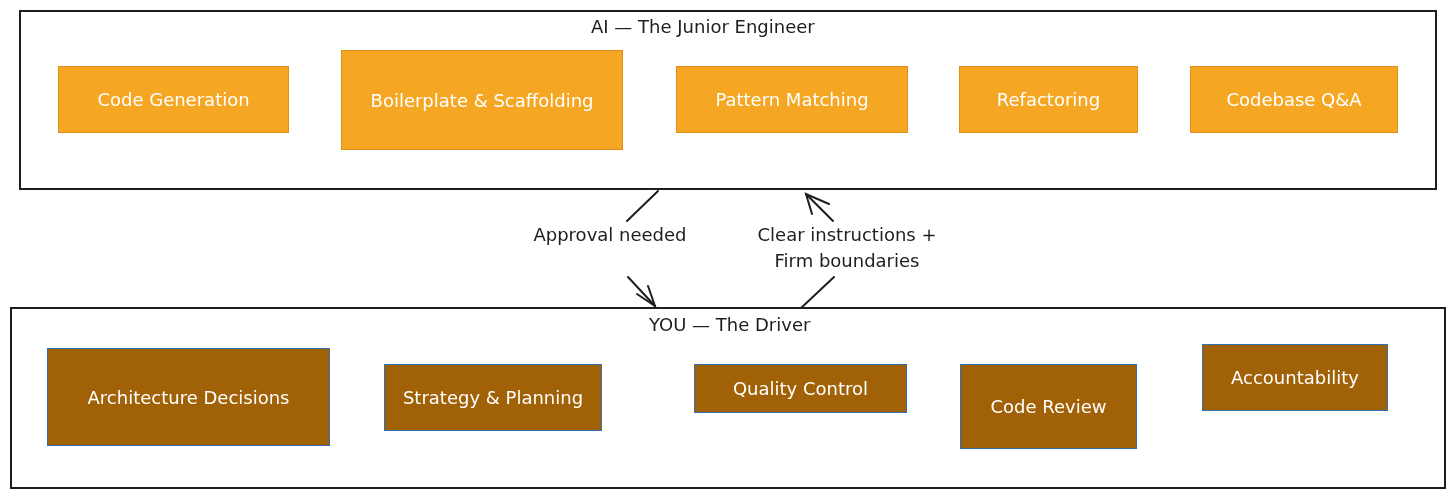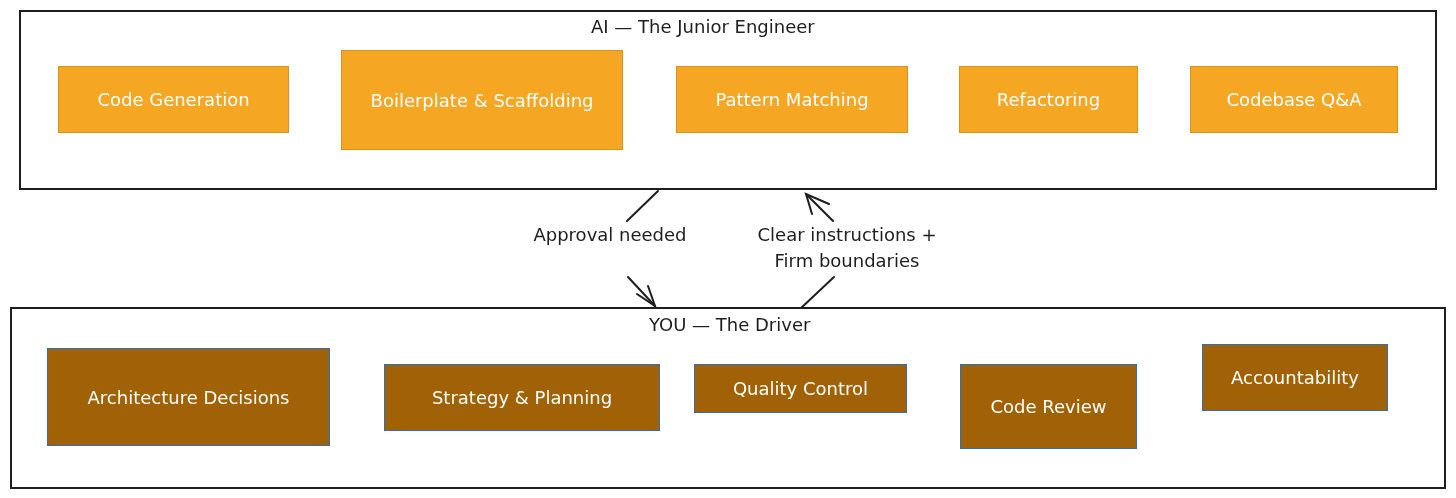--- a/index.html
+++ b/index.html
@@ -46,16 +46,16 @@
 </div>
 <div class="label" style="left:738px;top:222px;width:218px;">
   <div>Clear instructions +</div>
   <div>Firm boundaries</div>
 </div>
 
 <div class="frame" id="you-frame"></div>
 <div class="frame-title" id="you-title">YOU — The Driver</div>
 
 <div class="box blue" style="left:47px;top:348px;width:283px;height:98px;">Architecture Decisions</div>
-<div class="box blue" style="left:384px;top:364px;width:276px;height:67px;">Strategy &amp; Planning</div>
+<div class="box blue" style="left:384px;top:364px;width:218px;height:67px;">Strategy &amp; Planning</div>
 <div class="box blue" style="left:694px;top:364px;width:213px;height:49px;">Quality Control</div>
 <div class="box blue" style="left:960px;top:364px;width:177px;height:85px;">Code Review</div>
 <div class="box blue" style="left:1202px;top:344px;width:186px;height:67px;">Accountability</div>
 
 </body></html>

